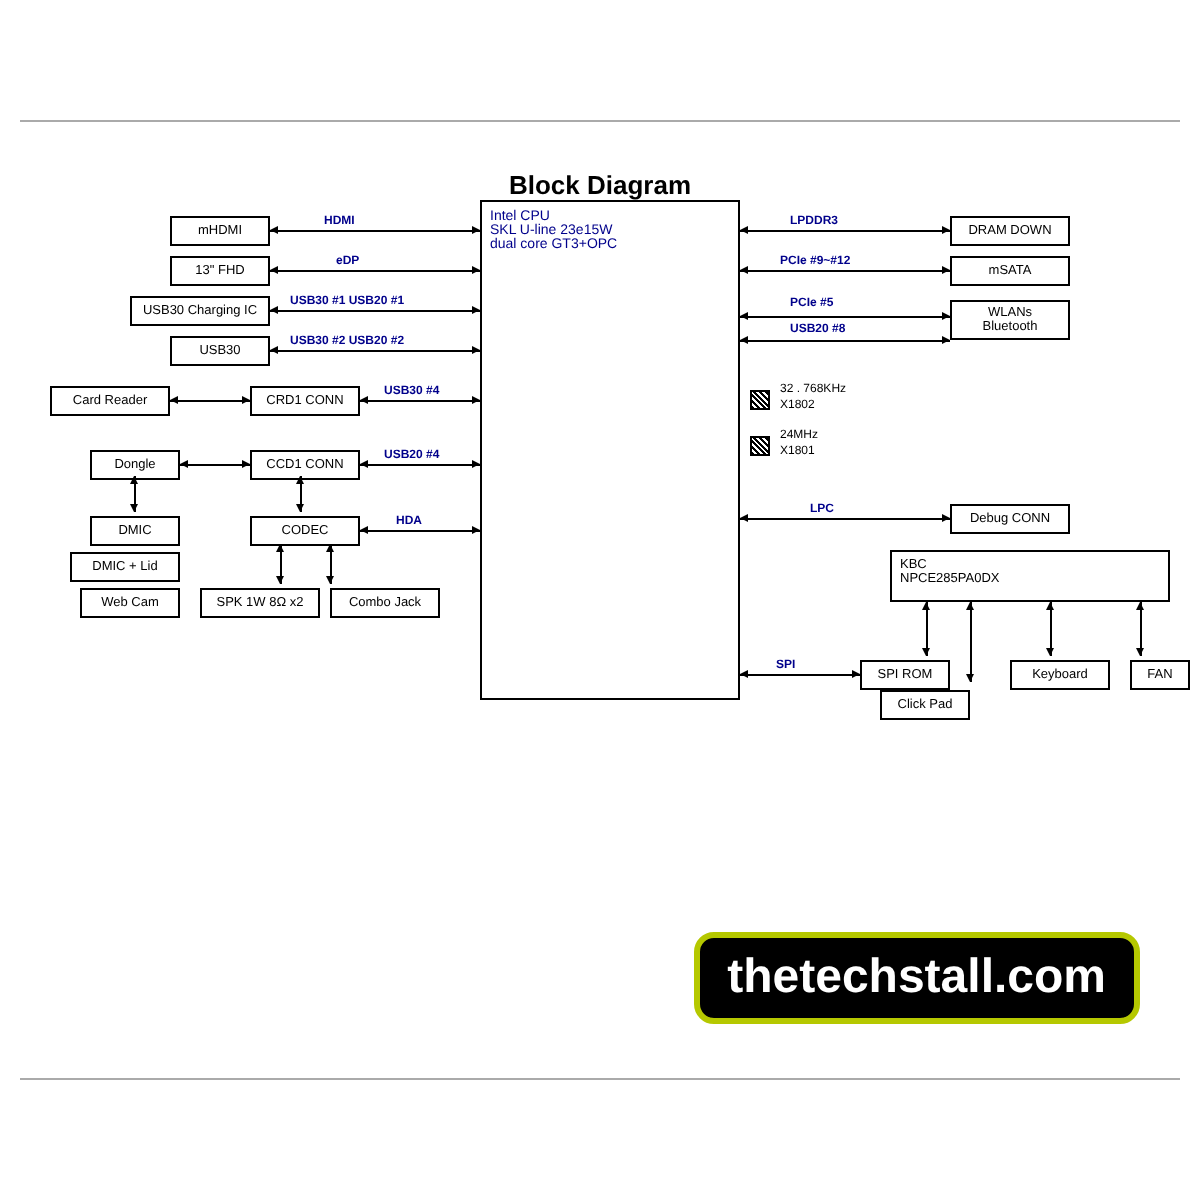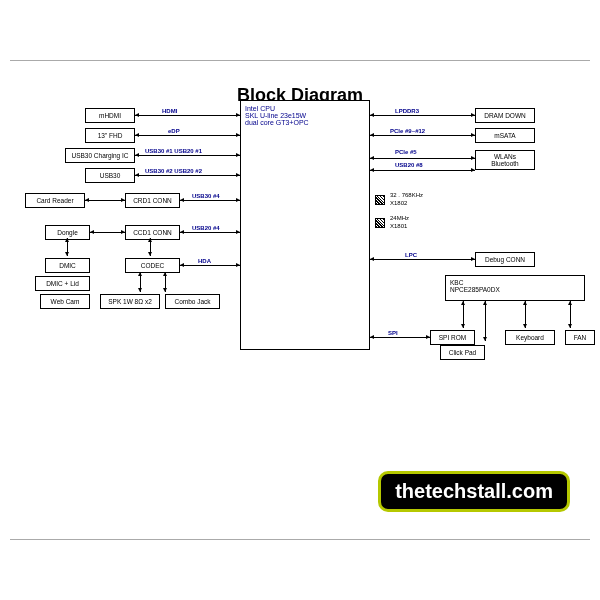--- a/index.html
+++ b/index.html
@@ -20,21 +20,21 @@
     bottom: 60px;
     border-top: 1px solid #aaa;
     border-bottom: 1px solid #aaa;
     background: #fff;
   }
   .title {
     position: absolute;
     top: 85px;
     left: 50%;
     transform: translateX(-50%);
-    font-size: 18px;
+    font-size: 13px;
     font-weight: bold;
     color: #000;
   }
   .cpu {
     position: absolute;
     top: 100px;
     left: 240px;
     width: 130px;
     height: 250px;
     border: 1px solid #000;
@@ -90,21 +90,21 @@
     border-right: 2.5px solid transparent;
   }
   .varrow.bi::before { top: 0; border-bottom: 4px solid #000; }
   .varrow.bi::after { bottom: 0; border-top: 4px solid #000; }
   .watermark {
     position: absolute;
     bottom: 88px;
     right: 30px;
     background: #000;
     color: #fff;
-    font-size: 20px;
+    font-size: 24px;
     font-weight: bold;
     padding: 6px 14px;
     border-radius: 10px;
     border: 3px solid #b5c800;
     font-family: Arial, sans-serif;
   }
   .crystal-label {
     position: absolute;
     font-size: 6px;
     color: #000;

